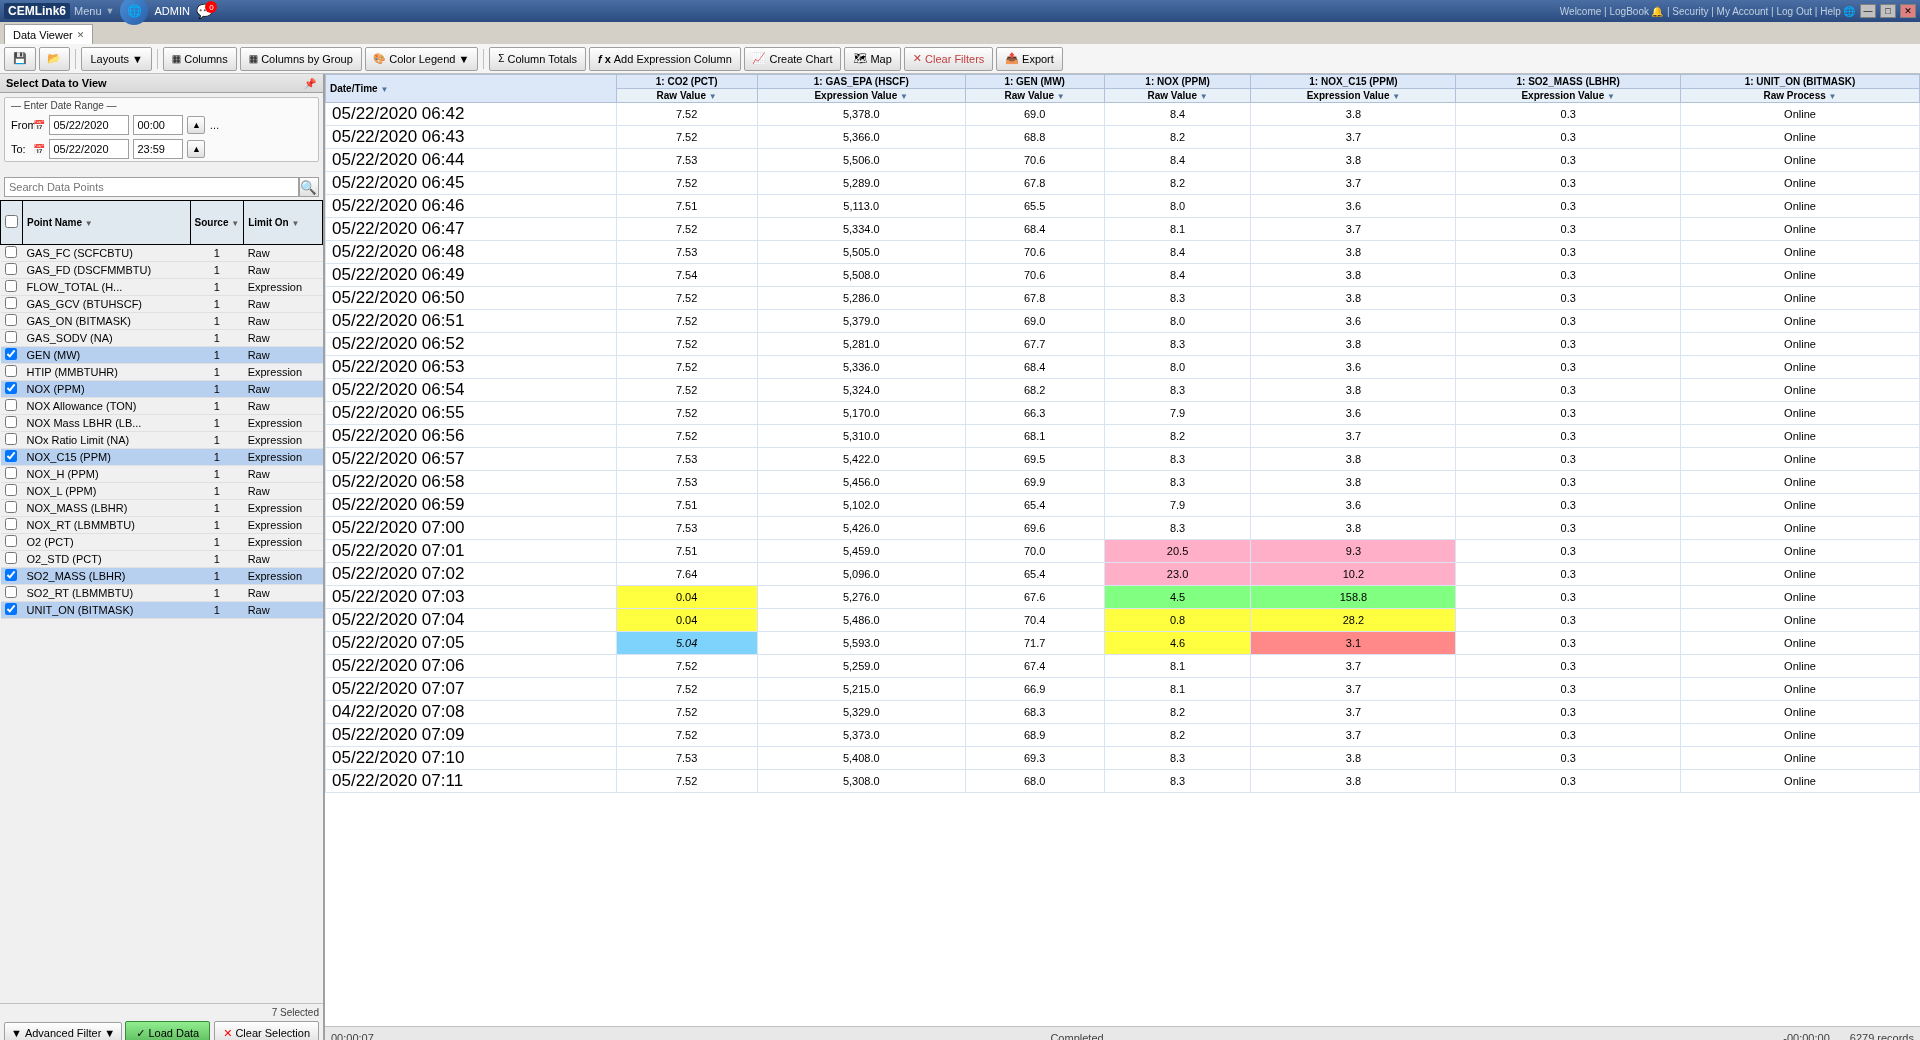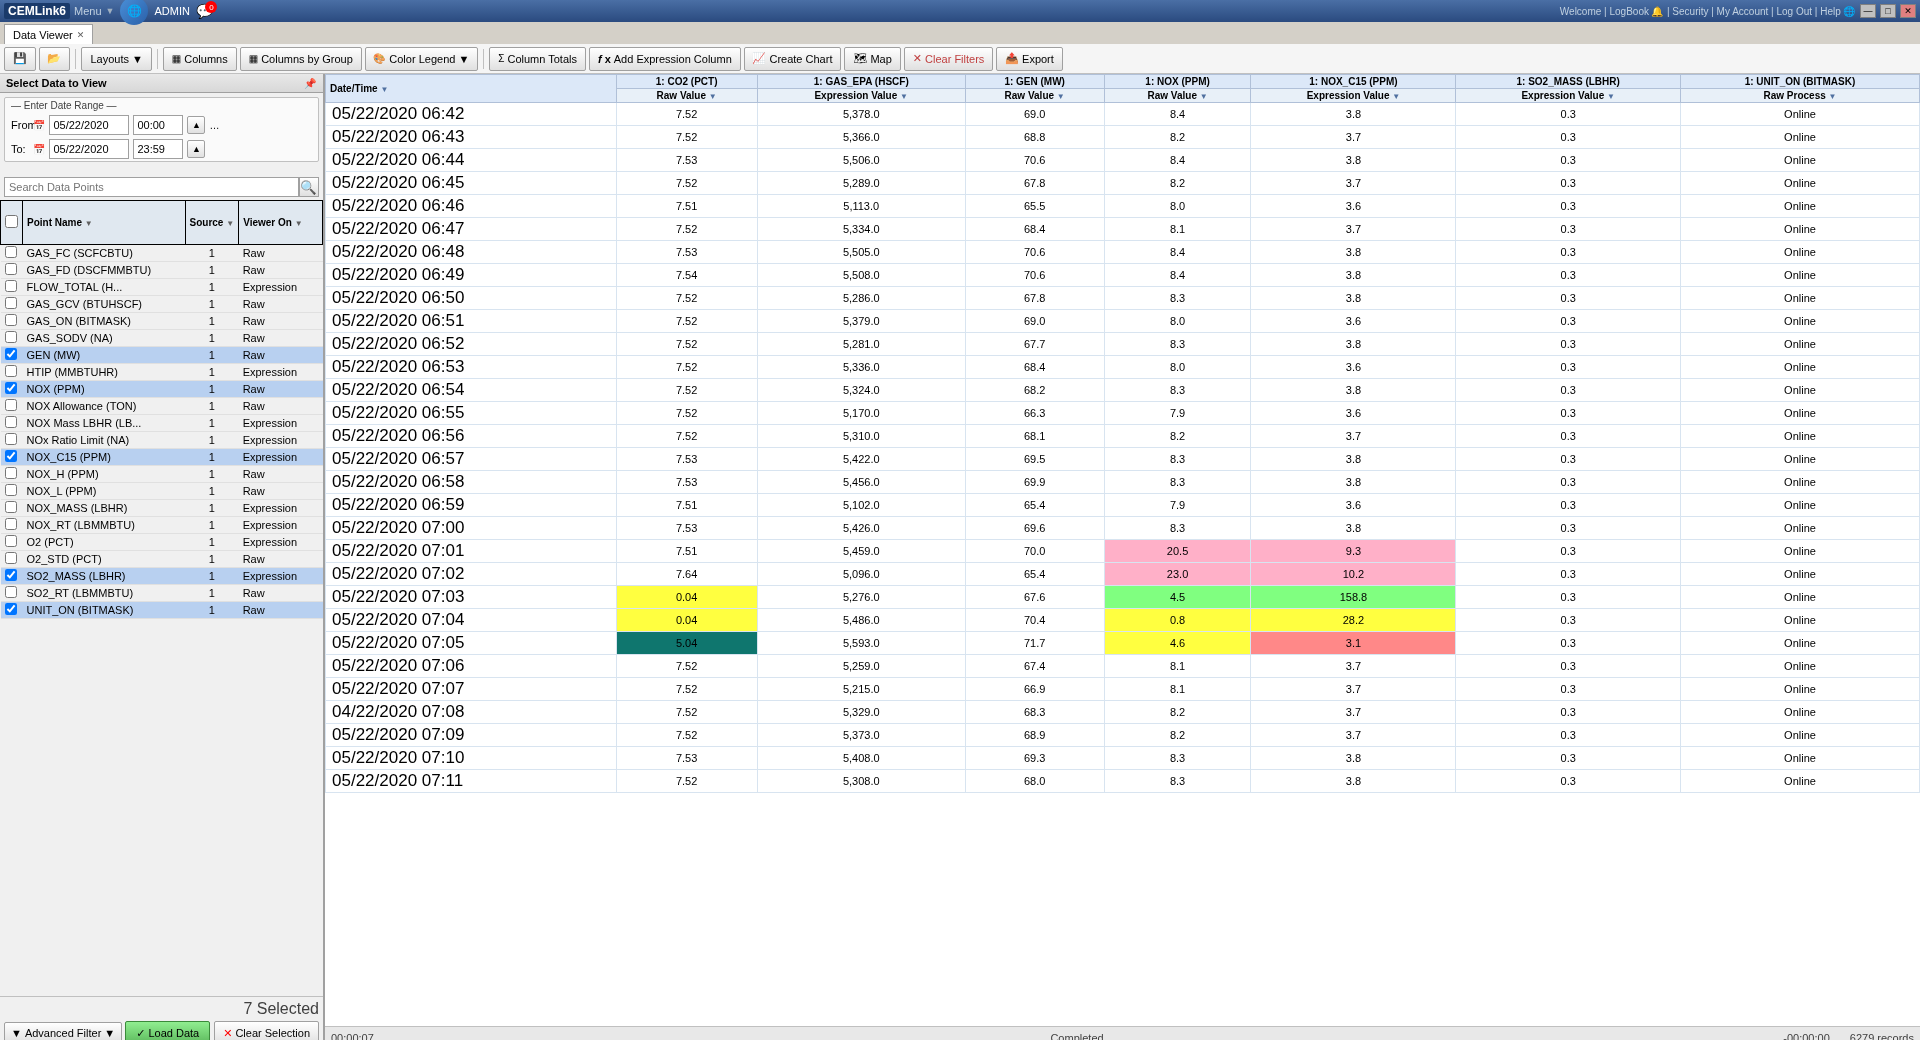--- a/index.html
+++ b/index.html
@@ -165,21 +165,21 @@
 
     
     #left-bottom {
       padding: 3px 4px;
       border-top: 1px solid #c0c0c0;
       background: #f0f0f0;
       display: flex;
       flex-direction: column;
       gap: 3px;
     }
-    .selected-count { font-size: 16px; text-align: right; color: #404040; }
+    .selected-count { font-size: 10px; text-align: right; color: #404040; }
     .bottom-row { display: flex; align-items: center; justify-content: space-between; }
     .adv-filter-btn {
       height: 22px;
       padding: 0 6px;
       background: linear-gradient(to bottom, #fff, #e0e0e0);
       border: 1px solid #a0a0a0;
       border-radius: 2px;
       display: flex;
       align-items: center;
       gap: 3px;
@@ -423,21 +423,21 @@
             <th style="width:16px;"><input type="checkbox" style=""></th>
             <th>
               <span>Point Name</span>
               <span class="filter-icon">▼</span>
             </th>
             <th style="width:40px;">
               <span>Source</span>
               <span class="filter-icon">▼</span>
             </th>
             <th>
-              <span>Viewer On</span>
+              <span>Limit On</span>
               <span class="filter-icon">▼</span>
             </th>
           </tr>
         </thead>
         <tbody id="dp-table-body">
         <tr>
       <td><input type="checkbox" class="dp-checkbox" style=""></td>
       <td>GAS_FC (SCFCBTU)</td>
       <td style="text-align:center;">1</td>
       <td>Raw</td>
@@ -861,21 +861,21 @@
       <td style="background:#ffff40;">0.04</td>
       <td>5,486.0</td>
       <td>70.4</td>
       <td style="background:#ffff40;">0.8</td>
       <td style="background:#ffff40;">28.2</td>
       <td>0.3</td>
       <td>Online</td>
     </tr>
             <tr>
       <td class="datetime-col">05/22/2020 07:05</td>
-      <td style="background:#0f766e;">5.04</td>
+      <td style="background:#7dd3fc;font-style:italic;">5.04</td>
       <td>5,593.0</td>
       <td>71.7</td>
       <td style="background:#ffff40;">4.6</td>
       <td style="background:#ff8888;">3.1</td>
       <td>0.3</td>
       <td>Online</td>
     </tr>
             <tr>
       <td class="datetime-col">05/22/2020 07:06</td>
       <td style="">7.52</td>

